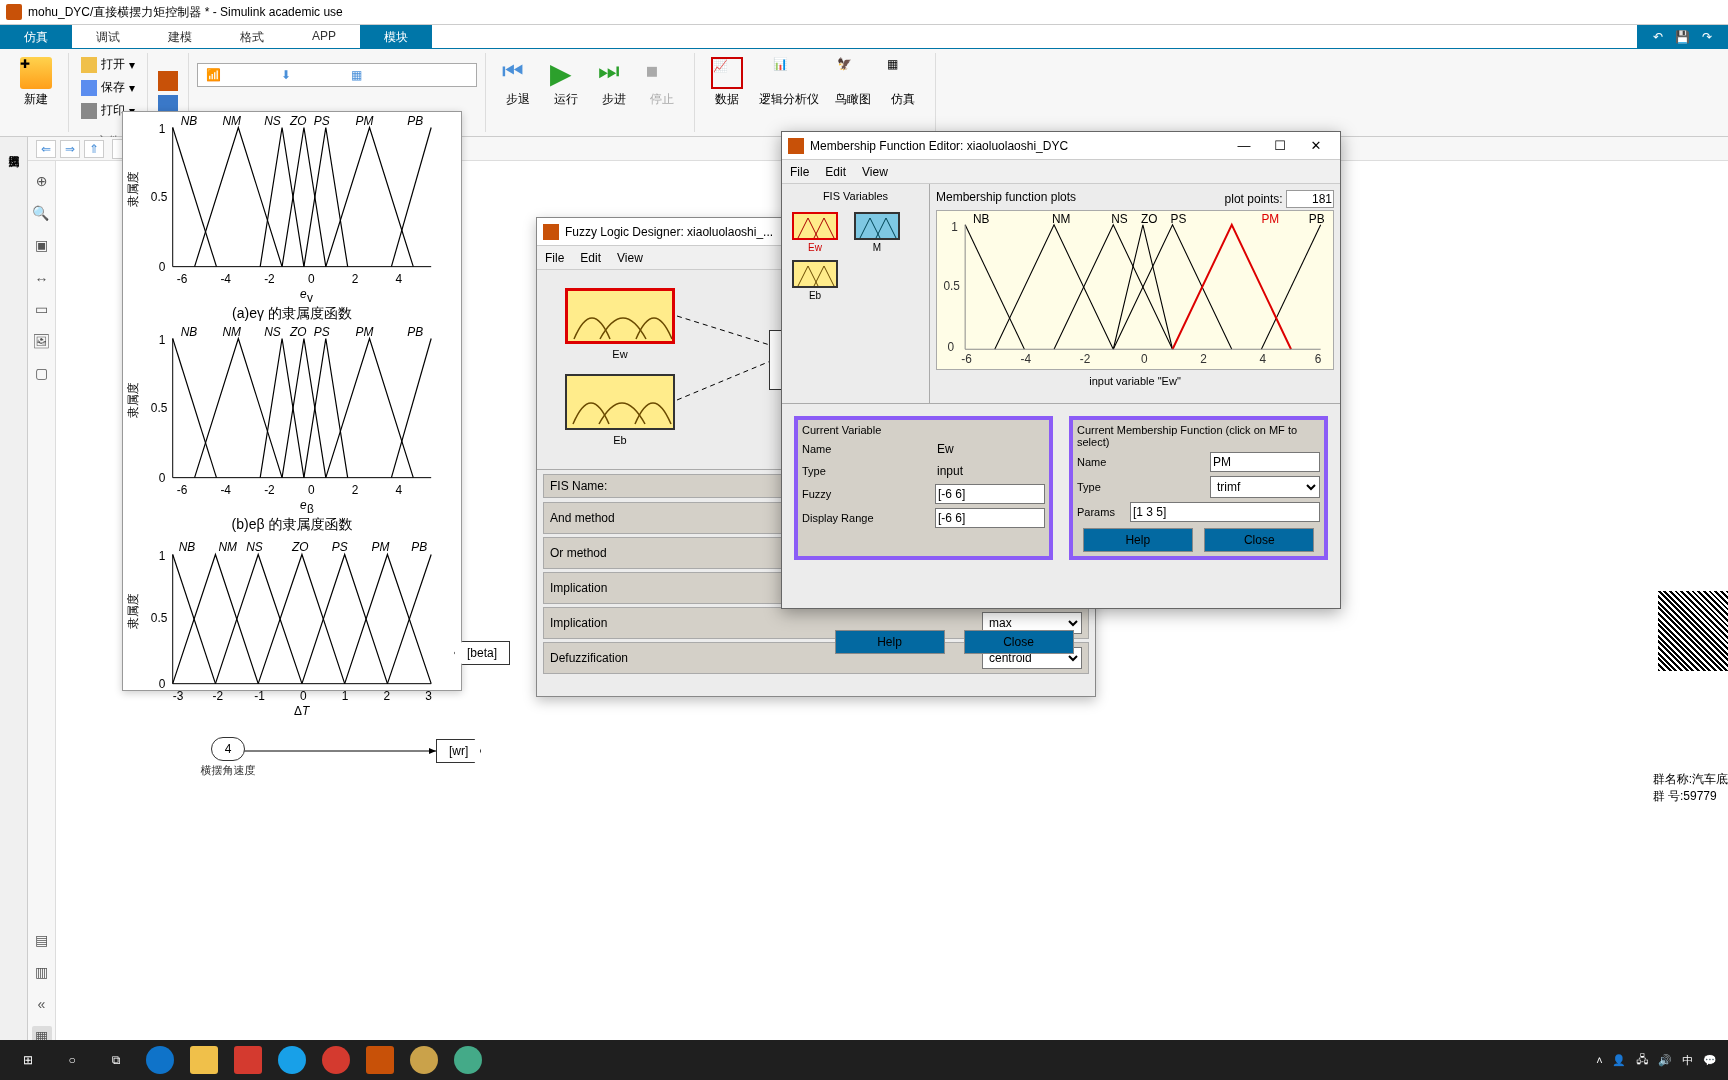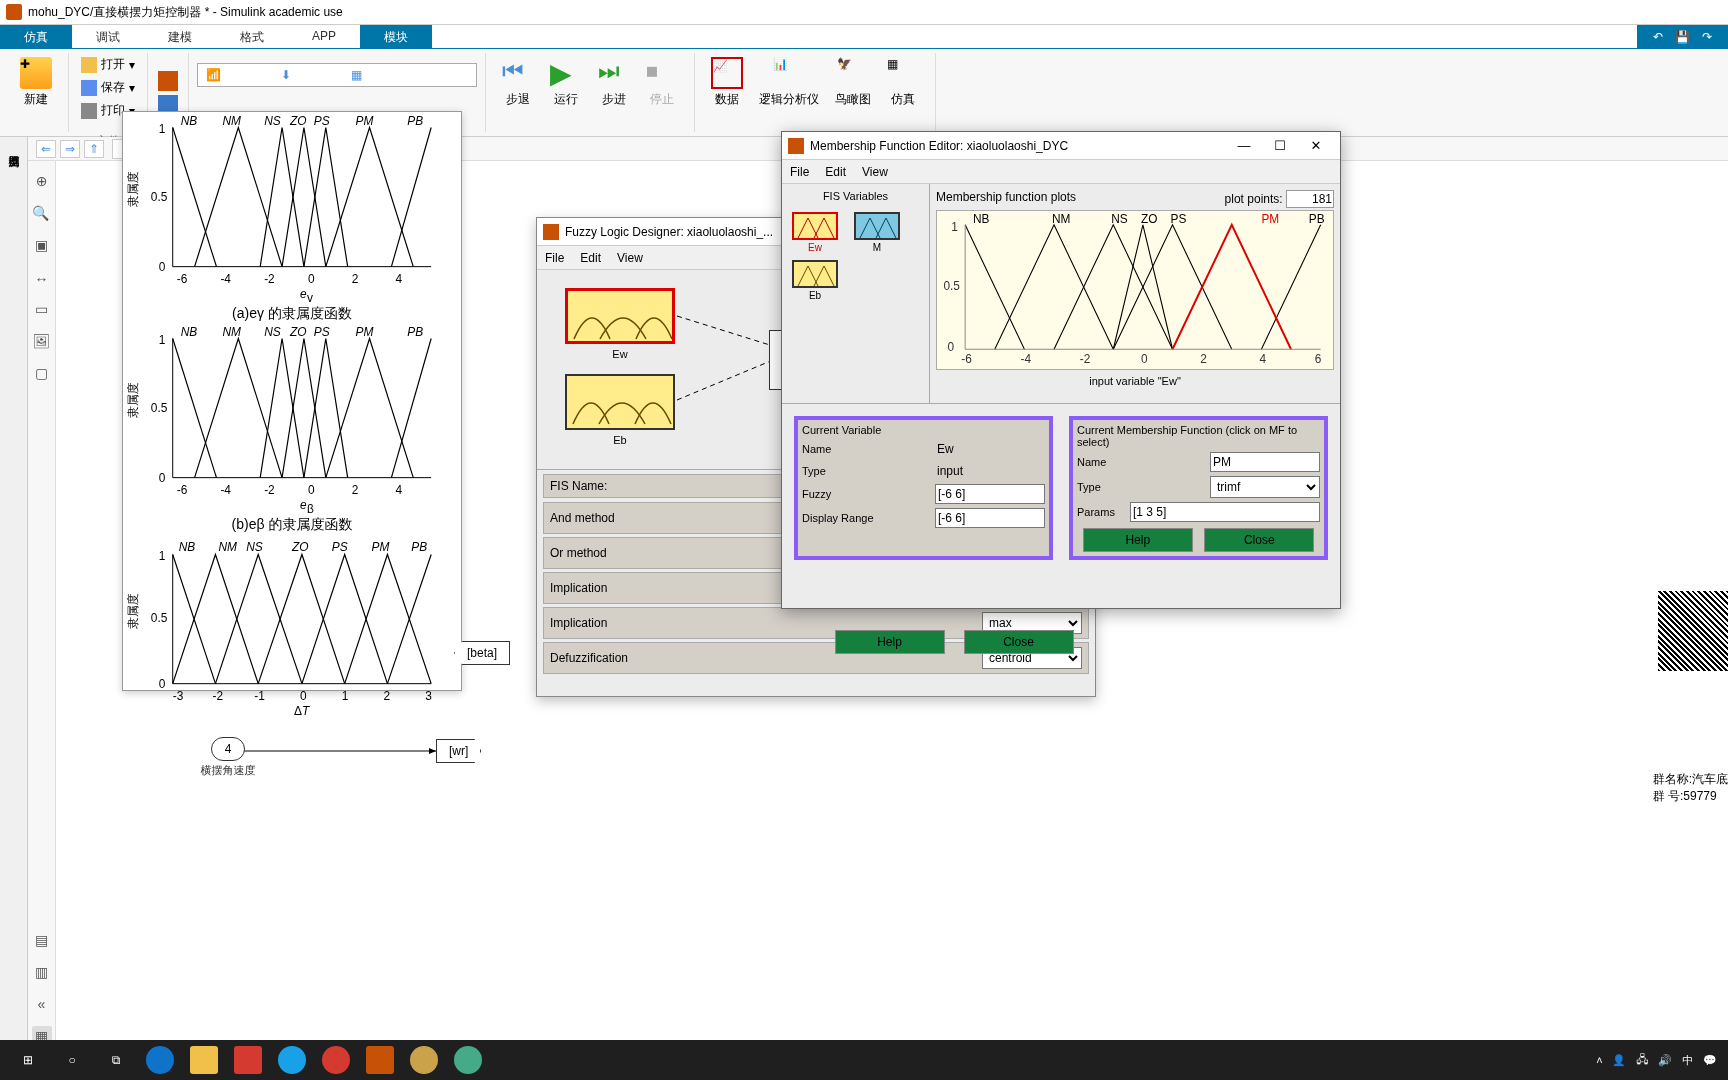--- a/index.html
+++ b/index.html
@@ -42,21 +42,21 @@
 .win-menu{height:24px;background:#f0f0f0;display:flex;align-items:center;padding:0 8px;border-bottom:1px solid #ccc}
 .win-menu span{margin-right:16px;cursor:pointer}
 .fuzzy-canvas{height:200px;background:#ececec;position:relative;border-bottom:1px solid #aaa}
 .mf-box{position:absolute;width:110px;height:56px;background:#ffec8b;border:2px solid #333;cursor:pointer}
 .mf-box.selected{border:3px solid #d00}
 .mf-label{position:absolute;font-size:11px;text-align:center;width:110px}
 .param-row{display:flex;align-items:center;background:#d4d0c8;border:1px solid #aaa;padding:4px 6px}
 .param-row label{flex:1}
 .param-row input,.param-row select{width:100px;border:1px solid #777;background:#fff;padding:2px}
 .btn-row{display:flex;justify-content:space-around;padding:6px}
-.btn{width:150px;padding:4px;background:#15803d;border:1px solid #888;cursor:pointer;text-align:center}
+.btn{width:150px;padding:4px;background:#0369a1;border:1px solid #888;cursor:pointer;text-align:center}
 .status-row{background:#d4d0c8;border:1px solid #aaa;padding:6px;margin:4px 6px}
 .mfedit-win{position:absolute;left:725px;top:-30px;width:560px;height:478px;background:#ececec;border:1px solid #666;box-shadow:0 4px 16px rgba(0,0,0,0.35)}
 .mfedit-win .win-title{background:#fff}
 .mfe-top{display:flex;height:220px;border-bottom:1px solid #aaa}
 .mfe-vars{width:148px;border-right:1px solid #aaa;padding:6px;position:relative}
 .mfe-vars .vhdr{text-align:center;font-size:11px;margin-bottom:6px}
 .mfe-var{width:46px;height:28px;border:2px solid #333;position:absolute;cursor:pointer}
 .mfe-var.sel{border:2px solid #d00;background:#ffec8b}
 .mfe-var.out{background:#7ec8e3}
 .mfe-var.in{background:#ffec8b}

